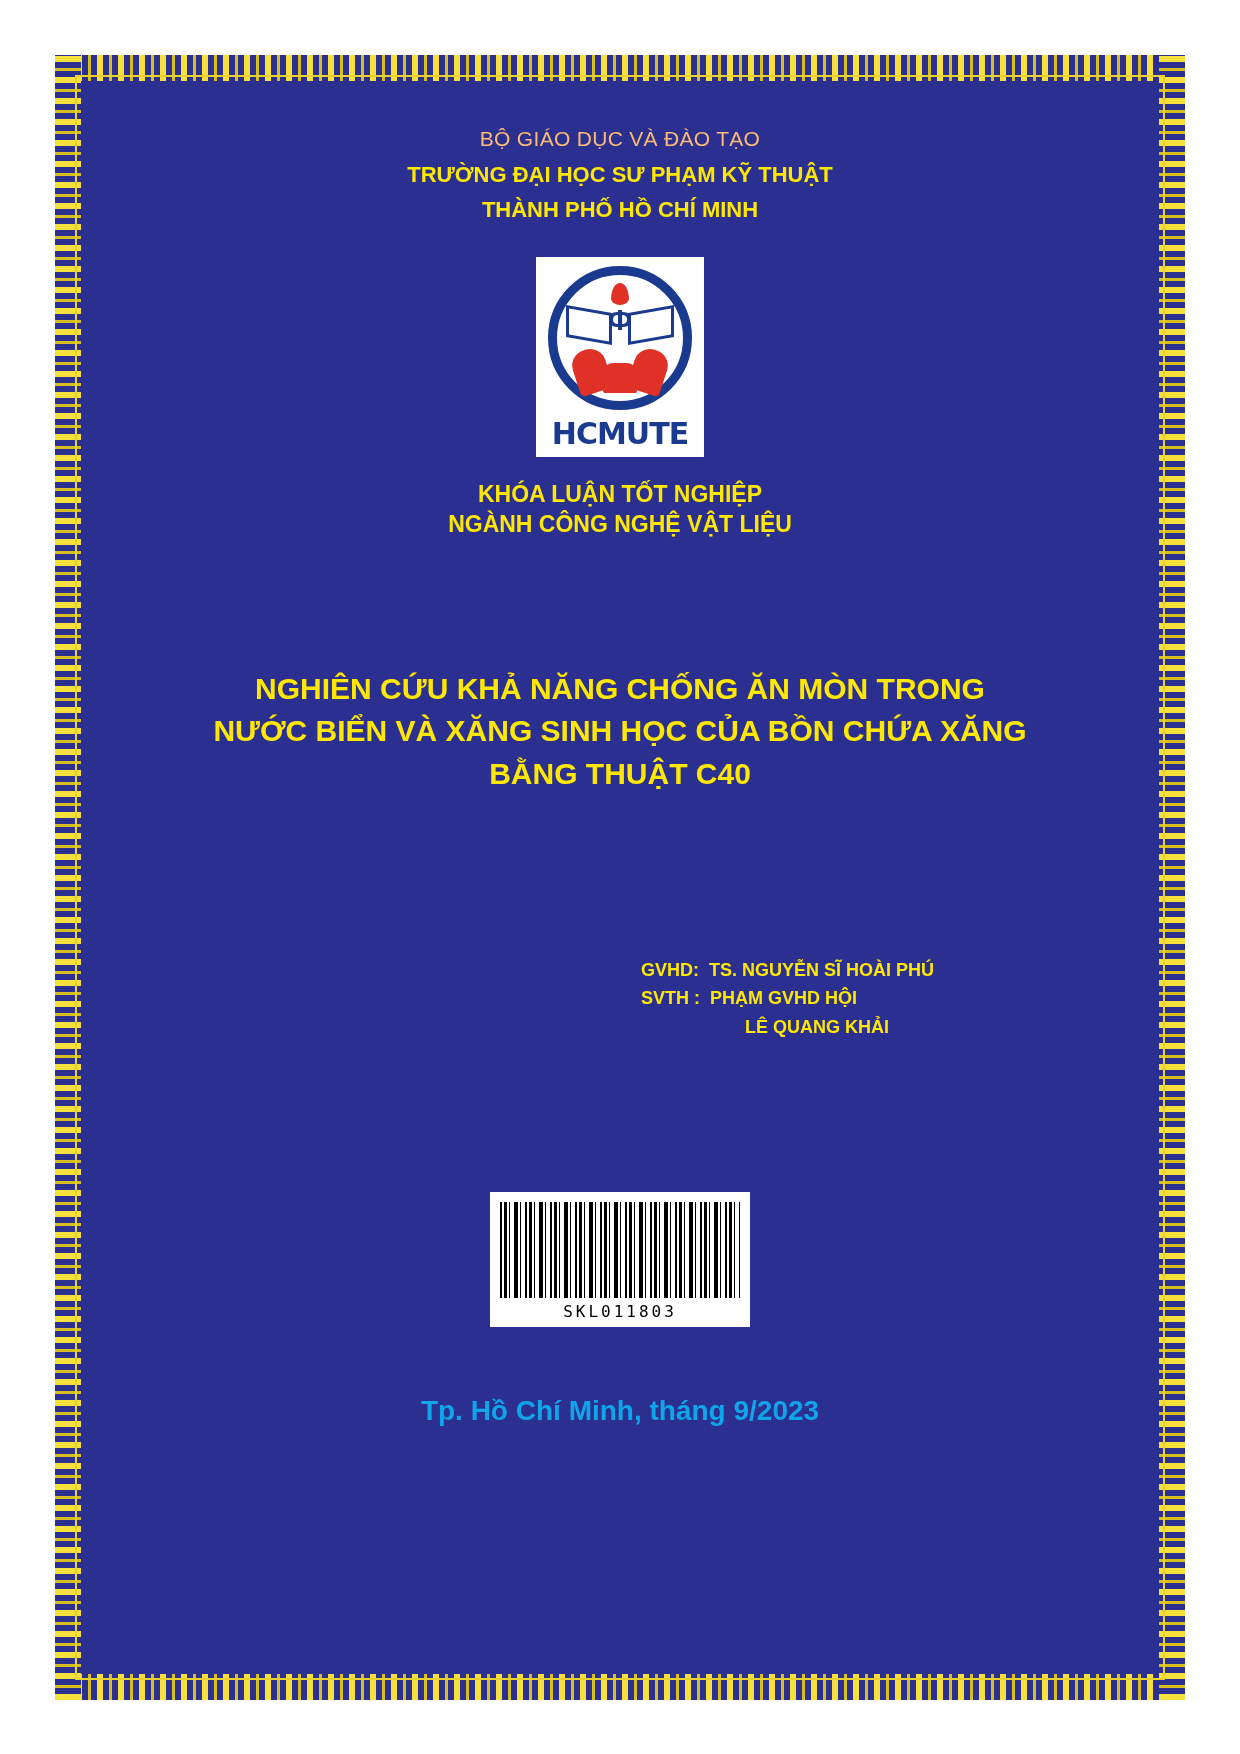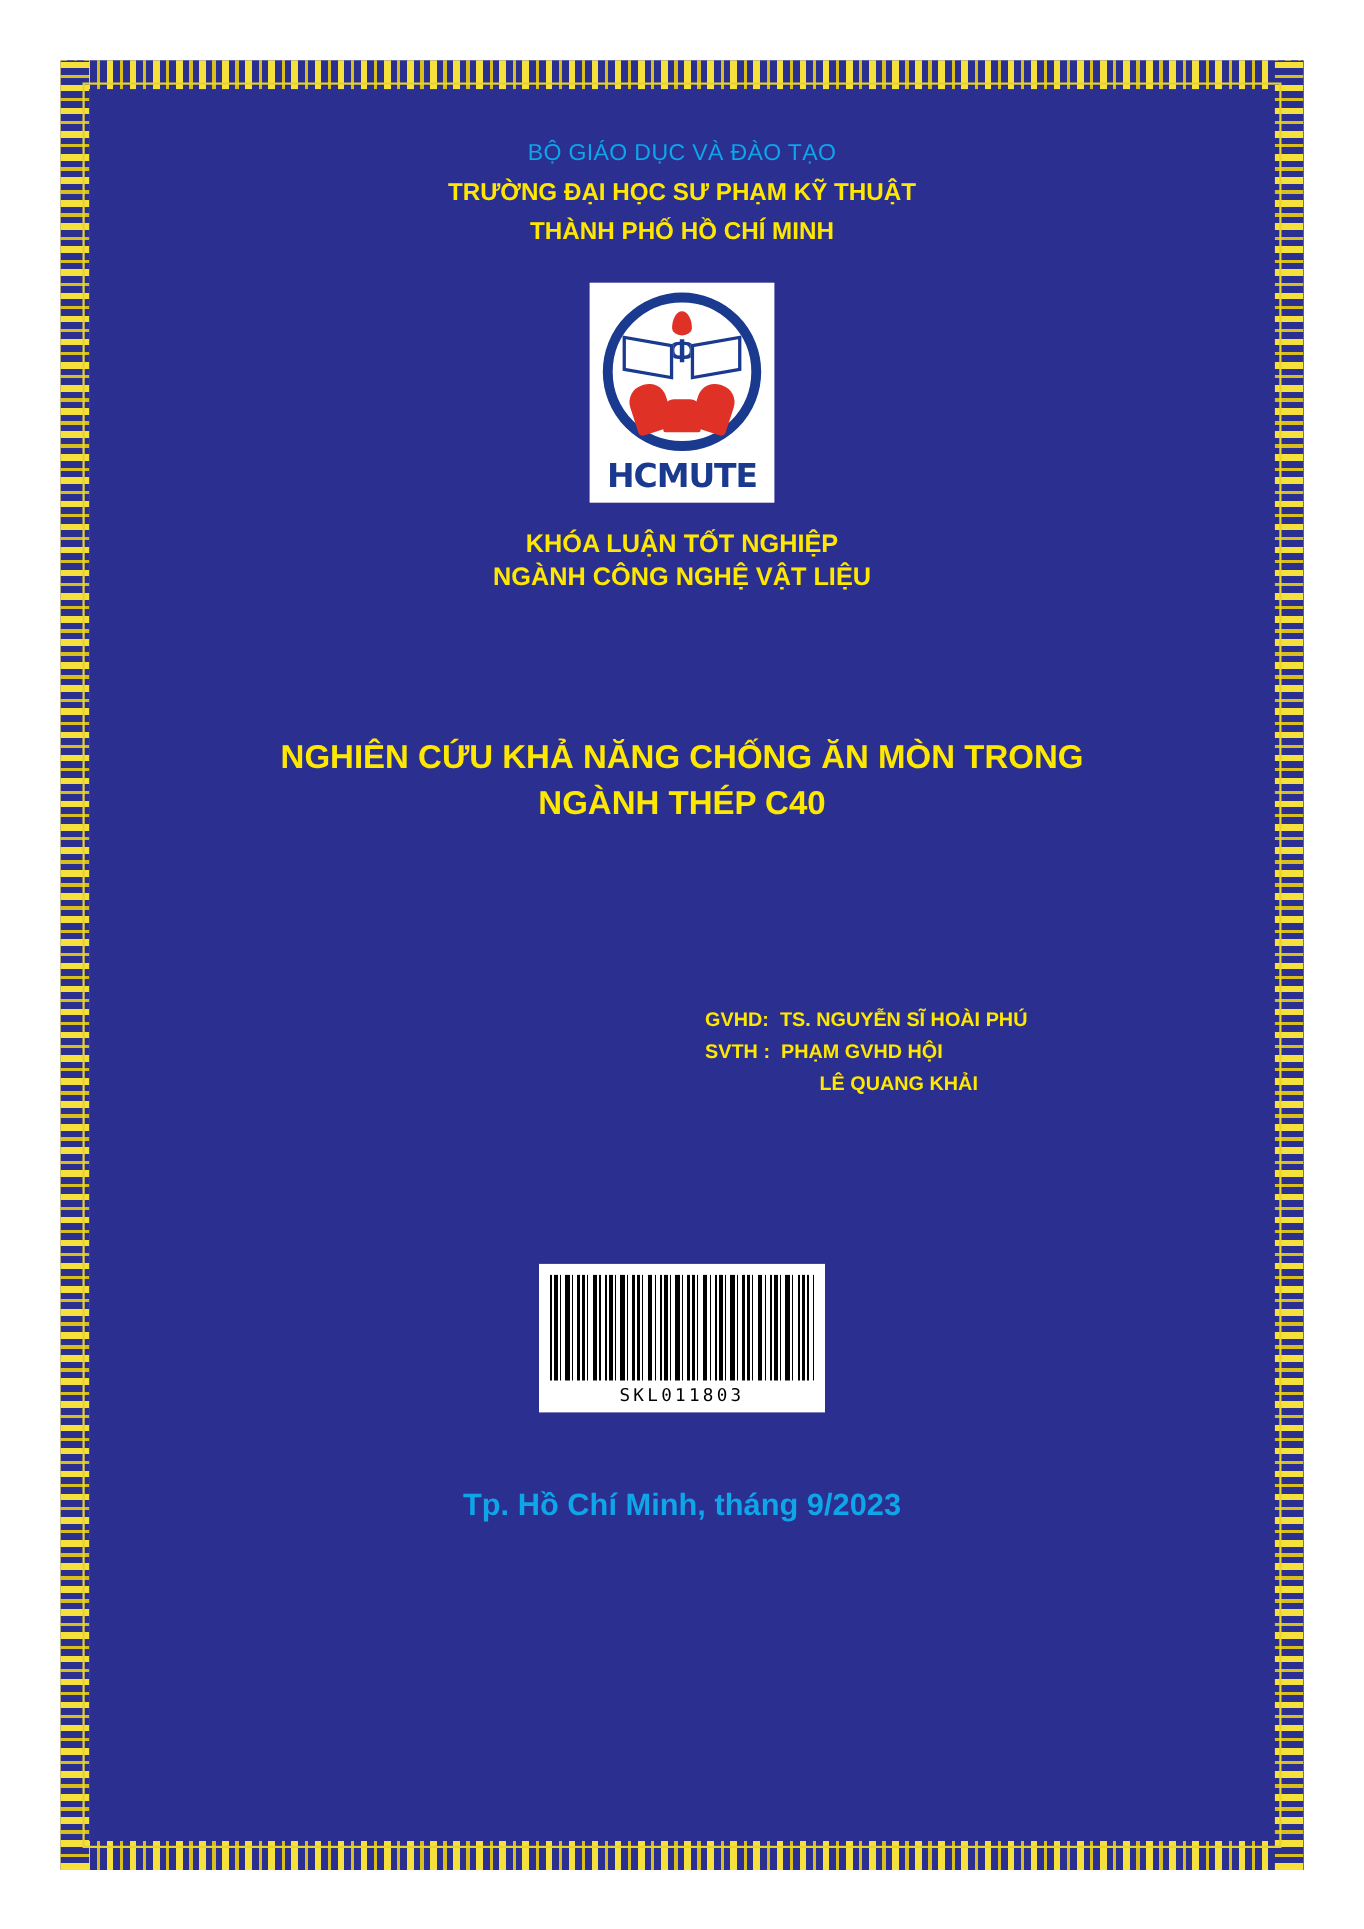--- a/index.html
+++ b/index.html
@@ -76,21 +76,21 @@
     top: 40px;
     bottom: 40px;
     text-align: center;
     color: #ffe000;
   }
 
   .ministry {
     font-size: 21px;
     letter-spacing: .3px;
     margin-top: 32px;
-    color: #0ea5e9;
+    color: #fdba74;
   }
   .university {
     font-size: 22px;
     font-weight: bold;
     margin-top: 11px;
     color: #ffe800;
   }
   .city {
     font-size: 22px;
     font-weight: bold;
@@ -289,21 +289,22 @@
       <div class="logo-text">HCMUTE</div>
     </div>
 
     <div class="thesis-type">
       <div>KHÓA LUẬN TỐT NGHIỆP</div>
       <div>NGÀNH CÔNG NGHỆ VẬT LIỆU</div>
     </div>
 
     <div class="title">
       <div>NGHIÊN CỨU KHẢ NĂNG CHỐNG ĂN MÒN TRONG</div>
-      <div>NGÀNH THÉP C40</div>
+      <div>NƯỚC BIỂN VÀ XĂNG SINH HỌC CỦA BỒN CHỨA XĂNG</div>
+      <div>BẰNG THUẬT C40</div>
     </div>
 
     <div class="people">
       <div class="row">GVHD:  TS. NGUYỄN SĨ HOÀI PHÚ</div>
       <div class="row">SVTH :  PHẠM GVHD HỘI</div>
       <div class="row indent">LÊ QUANG KHẢI</div>
     </div>
 
     <div class="barcode-box">
       <div class="barcode-bars"></div>

